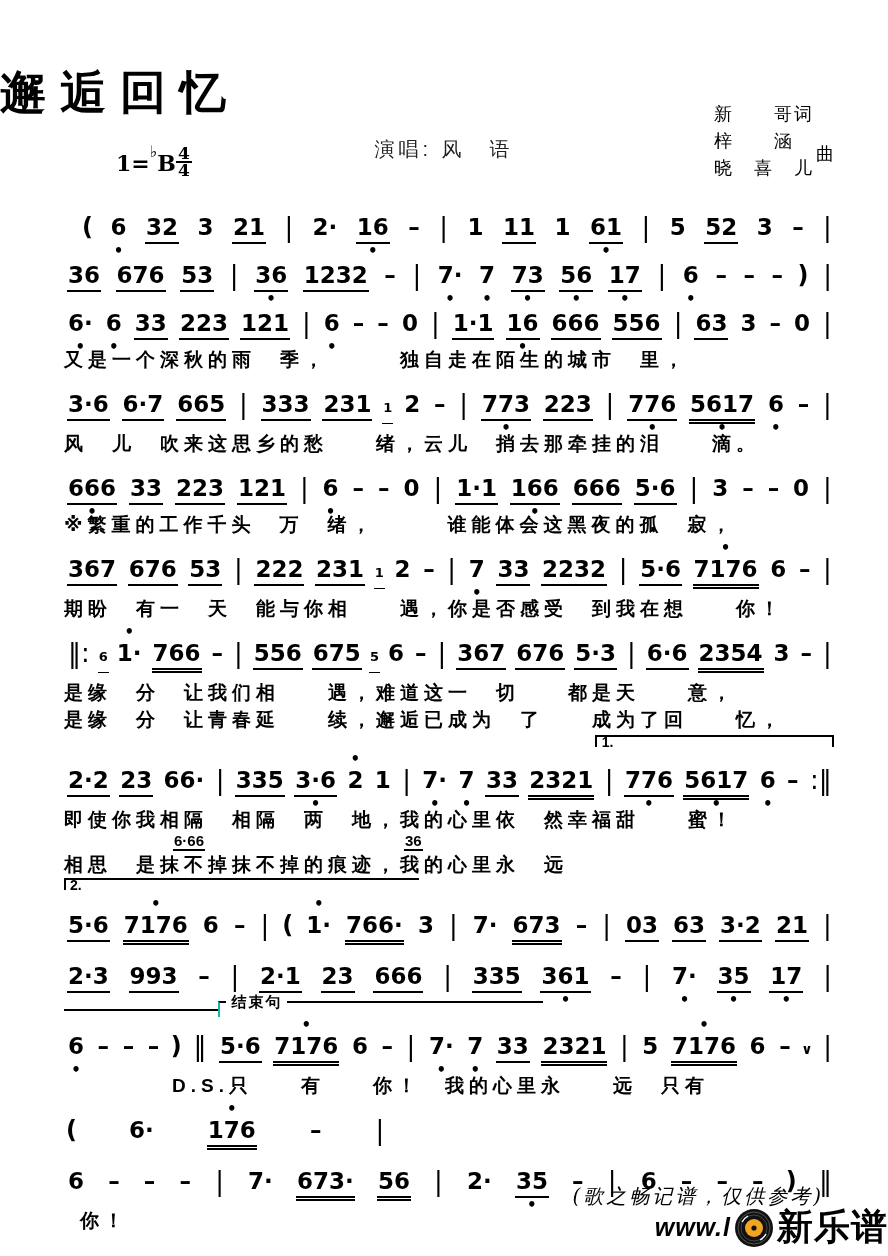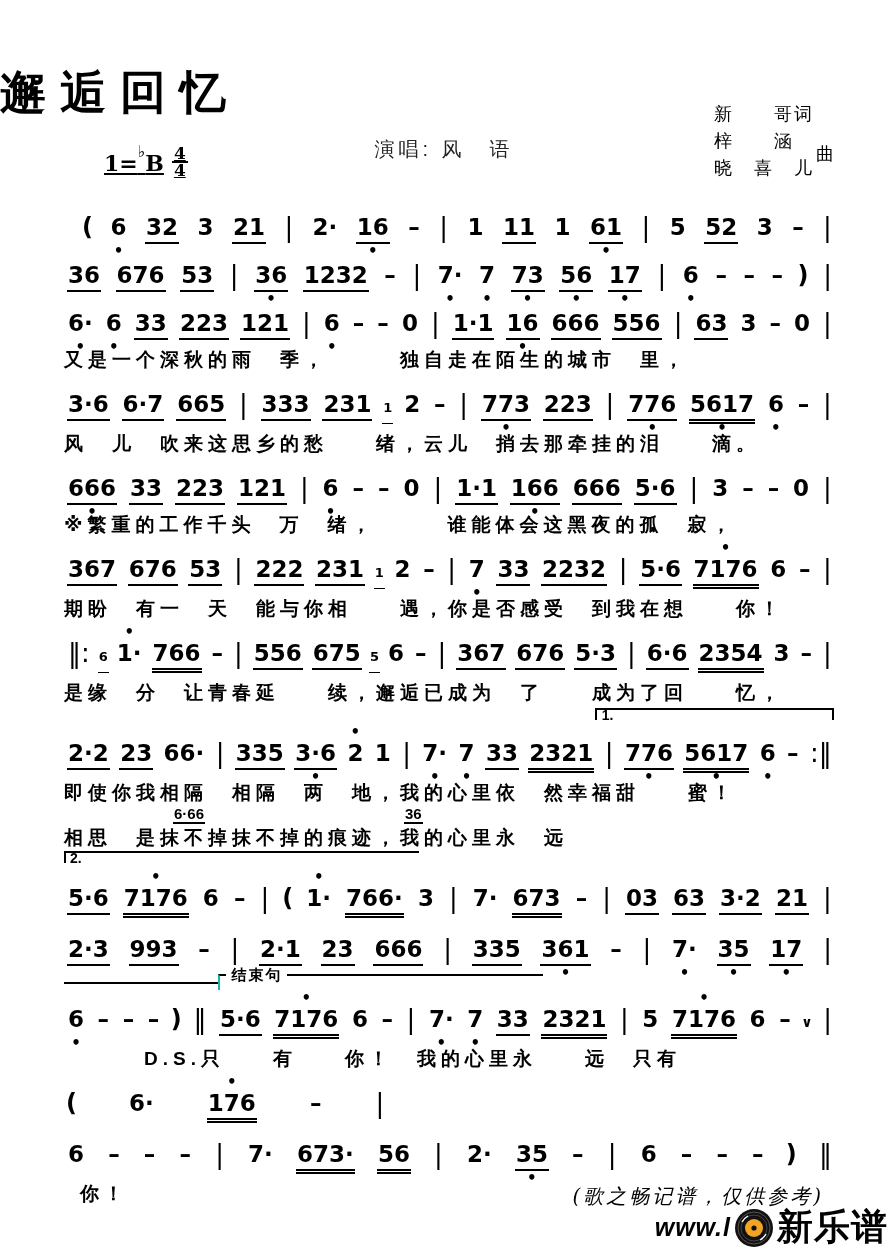--- a/index.html
+++ b/index.html
@@ -4,22 +4,22 @@
 <style>
   html,body{margin:0;padding:0;background:#e8e8e8;}
   .page{position:relative;width:888px;height:1256px;margin:0 auto;background:#fff;overflow:hidden;
         color:#000;font-family:"Liberation Sans","DejaVu Sans",sans-serif;}
   
   .title{position:absolute;top:62px;left:0;right:0;text-align:left;
          font-family:"DejaVu Serif","Liberation Serif",serif;font-weight:900;
          font-size:46px;letter-spacing:14px;}
   .subtitle{position:absolute;top:136px;left:0;right:0;text-align:center;
             font-size:20px;letter-spacing:4px;color:#222;}
-  .keysig{position:absolute;top:146px;left:104px;font-size:22px;font-weight:700;
-          font-family:"DejaVu Serif","Liberation Serif",serif;display:flex;align-items:center;gap:8px;text-decoration:underline;}
+  .keysig{position:absolute;top:146px;left:116px;font-size:22px;font-weight:700;
+          font-family:"DejaVu Serif","Liberation Serif",serif;display:flex;align-items:center;}
   .flat{font-size:16px;vertical-align:super;position:relative;top:-6px;}
   .meter{display:inline-flex;flex-direction:column;align-items:center;font-size:17px;line-height:15px;font-weight:900;}
   .meter .mtop{border-bottom:2px solid #000;padding:0 2px;}
   .credits{position:absolute;top:100px;right:74px;font-family:"DejaVu Serif","Liberation Serif",serif;
            font-size:18px;line-height:27px;letter-spacing:2px;}
   .credits .qu{position:absolute;right:-22px;top:40px;}
   
   .score{position:absolute;left:64px;right:52px;top:196px;}
   .sys{position:relative;}
   .notes{display:flex;justify-content:space-between;align-items:baseline;
@@ -50,21 +50,21 @@
       line-height:11px;padding-left:5px;box-sizing:border-box;}
   .v2{position:absolute;left:0;top:0;width:46%;height:12px;border-top:2px solid #000;
       border-left:2px solid #000;font-size:14px;font-weight:700;line-height:11px;
       padding-left:4px;box-sizing:border-box;}
   .endline{position:absolute;left:0;top:10px;width:20%;border-top:2px solid #000;}
   .endbracket{position:absolute;left:20%;top:2px;width:42%;height:16px;
       border-top:2px solid #000;border-left:2px solid #14b8a6;box-sizing:border-box;}
   .endlabel{position:relative;top:-10px;left:6px;background:#fff;padding:0 5px;
       font-size:15px;font-weight:700;letter-spacing:2px;
       font-family:"DejaVu Serif","Liberation Serif",serif;}
-  .indent1{margin-left:80px;}
+  .indent1{margin-left:108px;}
   .indent2{margin-left:16px;}
   
   .footnote{position:absolute;right:64px;bottom:46px;font-size:20px;letter-spacing:3px;
       font-family:"DejaVu Serif","Liberation Serif",serif;font-style:italic;}
   .brandbar{position:absolute;right:0;bottom:4px;display:flex;align-items:center;gap:3px;}
   .site{font-style:italic;font-weight:900;font-size:25px;letter-spacing:1px;}
   .brand{font-weight:900;font-size:36px;letter-spacing:1px;}
   .recicon{display:block;}
 </style>
 </head>
@@ -262,20 +262,21 @@
           <span class="tok u1">367</span>
           <span class="tok u1">676</span>
           <span class="tok u1">5·3</span>
           <span class="bar">|</span>
           <span class="tok u1">6·6</span>
           <span class="tok u2">2354</span>
           <span class="tok">3</span>
           <span class="tok dash">–</span>
           <span class="bar">|</span>
         </div>
+      <div class="lyric">是缘　分　让我们相　　遇，难道这一　切　　都是天　　意，</div>
       <div class="lyric">是缘　分　让青春延　　续，邂逅已成为　了　　成为了回　　忆，</div>
     </div>
 
     <div class="sys pad-top">
       <div class="v1"><span>1.</span></div>
       <div class="notes">
           <span class="tok u1">2·2</span>
           <span class="tok u1">23</span>
           <span class="tok">66·</span>
           <span class="bar">|</span>

